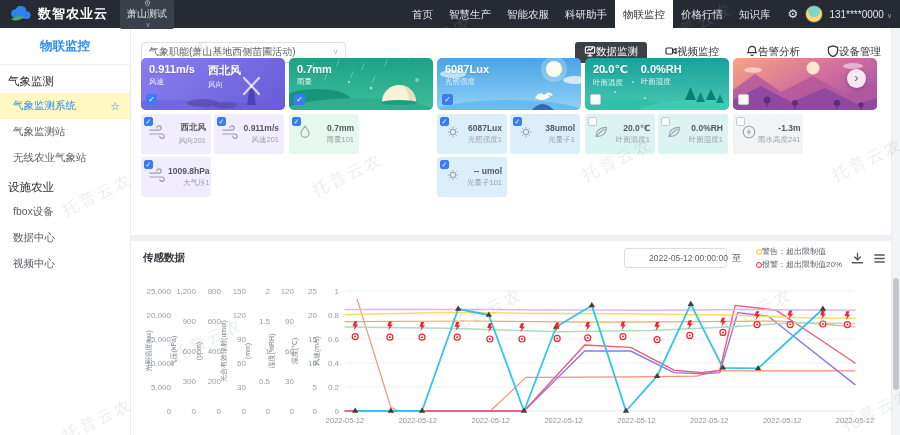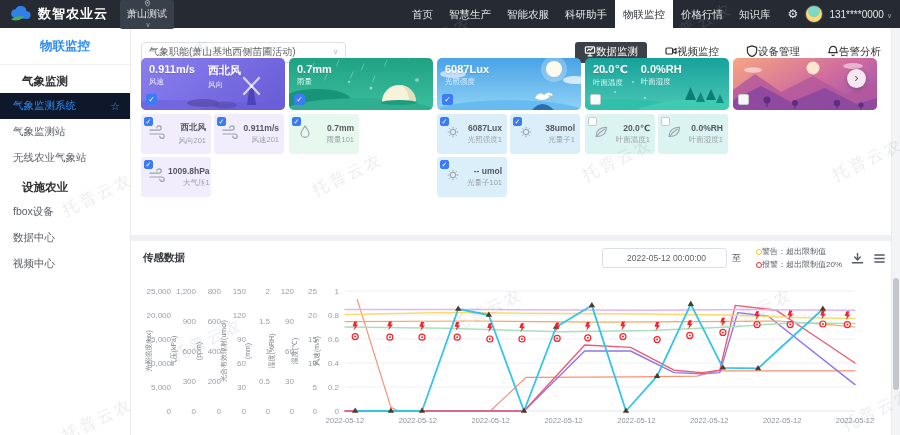--- a/index.html
+++ b/index.html
@@ -16,23 +16,23 @@
   .navitem{height:28px;line-height:28px;padding:0 8px;font-size:10.5px;color:#e4e6e9;cursor:pointer;white-space:nowrap;}
   .navitem.active{background:#ffffff;color:#2b2f36;}
   .gear{font-size:12px;color:#e4e6e9;margin:0 7px 0 9px;cursor:pointer;}
   .avatar{width:16px;height:16px;border-radius:50%;background:radial-gradient(circle at 50% 32%,#7fd8c4 0 42%,#ffd76e 46%);flex:0 0 auto;border:1px solid #4a5058;}
   .username{font-size:10px;color:#e4e6e9;margin:0 8px 0 6px;white-space:nowrap;cursor:pointer;}
   .username .chev2{font-size:7px;color:#9aa0a8;margin-left:3px;}
 
   
   .sidebar{position:absolute;top:28px;left:0;width:130px;bottom:0;background:#fff;border-right:1px solid #e9ebee;z-index:3;}
   .sb-title{font-size:12.5px;font-weight:bold;color:#2d8cf0;text-align:center;padding:10px 0 9px;border-bottom:1px solid #f0f1f3;}
-  .sb-header{font-size:11.5px;font-weight:bold;color:#303133;padding:9px 22px 4px;}
+  .sb-header{font-size:11.5px;font-weight:normal;color:#303133;padding:9px 8px 4px;}
   .sb-item{font-size:10.5px;color:#5a5e66;padding:6px 10px 6px 13px;cursor:pointer;display:flex;align-items:center;}
-  .sb-item.active{background:#0f172a;color:#2d8cf0;}
+  .sb-item.active{background:#fef9c3;color:#2d8cf0;}
   .sb-item .star{margin-left:auto;color:#2d8cf0;font-size:11px;}
 
   
   .panel{position:absolute;left:130px;right:0;background:#fff;}
   .panel1{top:28px;height:207px;}
   .panel2{top:241px;height:200px;}
 
   
   .select-row{position:absolute;top:13px;left:11px;right:10px;height:22px;display:flex;align-items:center;}
   .dev-select{width:205px;height:21px;border:1px solid #dcdfe6;border-radius:4px;background:#fff;display:flex;align-items:center;padding:0 7px;font-size:10px;color:#606266;cursor:pointer;box-sizing:border-box;}
@@ -64,21 +64,21 @@
   .chip{position:relative;width:70px;height:40px;border-radius:3px;display:flex;align-items:center;padding:0 5px 0 7px;box-sizing:border-box;cursor:pointer;}
   .chip .ctext{margin-left:auto;text-align:right;}
   .chip .cv{font-size:8.5px;font-weight:bold;color:#55585e;white-space:nowrap;}
   .chip .cl{font-size:7.5px;color:#9aa0a8;margin-top:2px;white-space:nowrap;}
   .chip .ccbx{position:absolute;left:3px;top:3px;width:9px;height:9px;border-radius:2px;background:#fff;border:1px solid #c6c9ce;box-sizing:border-box;font-size:7px;line-height:7px;text-align:center;color:#fff;}
   .chip .ccbx.on{background:#3b7cf5;border-color:#3b7cf5;}
 
   
   .chart-header{position:absolute;top:6px;left:13px;right:14px;height:22px;display:flex;align-items:center;}
   .ch-title{font-size:10.5px;font-weight:bold;color:#33363c;}
-  .date-input{display:flex;align-items:center;gap:4px;width:125px;height:20px;border:1px solid #dcdfe6;border-radius:3px;background:#fff;padding:0 20px;box-sizing:border-box;font-size:8.5px;color:#606266;cursor:text;white-space:nowrap;}
+  .date-input{display:flex;align-items:center;gap:4px;width:103px;height:20px;border:1px solid #dcdfe6;border-radius:3px;background:#fff;padding:0 20px;box-sizing:border-box;font-size:8.5px;color:#606266;cursor:text;white-space:nowrap;}
   .range-sep{font-size:9px;color:#606266;margin:0 5px;}
   .legend{margin-left:10px;display:flex;flex-direction:column;justify-content:center;gap:2px;}
   .lg-row{display:flex;align-items:center;font-size:8px;color:#5a5e66;white-space:nowrap;}
   .lg-dot{width:6px;height:6px;border-radius:50%;box-sizing:border-box;border:1.6px solid #f00;}
   .hicon{margin-left:9px;cursor:pointer;flex:0 0 auto;}
   #chart{position:absolute;top:30px;left:2px;}
 
   
   .scroll-track{position:absolute;top:28px;bottom:0;right:0;width:8px;background:#f3f4f6;border-left:1px solid #e8eaed;z-index:7;}
   .scroll-thumb{position:absolute;right:1px;top:250px;width:6px;height:112px;border-radius:3px;background:#c3c7cd;}
@@ -168,32 +168,32 @@
             <span><svg width="12" height="12" viewBox="0 0 12 12">
                 <g fill="none" stroke="currentColor" stroke-width="1.2" stroke-linejoin="round">
                   <rect x="1" y="3" width="6.6" height="6" rx="1"></rect>
                   <path d="M7.6 5.6 L11 3.4 V8.6 L7.6 6.4"></path>
                 </g>
               </svg></span>
             <span>视频监控</span>
           </div>
           <div class="tb-btn">
             <span><svg width="12" height="12" viewBox="0 0 12 12">
-                <path d="M6 .9 L10.6 2.4 V6 c0 3 -2.1 4.6 -4.6 5.6 C3.4 10.6 1.4 9 1.4 6 V2.4 Z" fill="none" stroke="currentColor" stroke-width="1.2" stroke-linejoin="round"></path>
-              </svg></span>
-            <span>设备管理</span>
-          </div>
-          <div class="tb-btn">
-            <span><svg width="12" height="12" viewBox="0 0 12 12">
                 <g fill="none" stroke="currentColor" stroke-width="1.2" stroke-linejoin="round">
                   <path d="M6 1.4 a3.4 3.4 0 0 1 3.4 3.4 c0 2.4 1 2.9 1 2.9 H1.6 c0 0 1 -.5 1 -2.9 A3.4 3.4 0 0 1 6 1.4 Z"></path>
                   <path d="M4.9 9.4 a1.15 1.15 0 0 0 2.3 0"></path>
                 </g>
               </svg></span>
             <span>告警分析</span>
+          </div>
+          <div class="tb-btn">
+            <span><svg width="12" height="12" viewBox="0 0 12 12">
+                <path d="M6 .9 L10.6 2.4 V6 c0 3 -2.1 4.6 -4.6 5.6 C3.4 10.6 1.4 9 1.4 6 V2.4 Z" fill="none" stroke="currentColor" stroke-width="1.2" stroke-linejoin="round"></path>
+              </svg></span>
+            <span>设备管理</span>
           </div>
         </div>
     </div>
     <div class="cards" id="cards">
         <div class="card purple">
           <svg class="art" viewBox="0 0 144 52" preserveAspectRatio="none">
             <ellipse cx="30" cy="60" rx="70" ry="18" fill="#7466e0"></ellipse>
             <ellipse cx="115" cy="62" rx="70" ry="18" fill="#6c5eda"></ellipse>
             <ellipse cx="62" cy="45" rx="16" ry="4" fill="#564aa8" opacity=".7"></ellipse>
             <ellipse cx="84" cy="47" rx="12" ry="3.5" fill="#564aa8" opacity=".6"></ellipse>
@@ -424,20 +424,33 @@
             <div class="ccbx"></div>
             <span><svg width="18" height="16" viewBox="0 0 20 16">
                 <g fill="none" stroke="#9aa1ab" stroke-width="1.2">
                   <path d="M4.5 13 C4.5 6.5 9 3 16 2.7 C16 9.7 11.5 13 4.5 13 Z"></path>
                   <path d="M4.5 13 C7.5 9.5 10.5 7 14 4.7"></path>
                 </g>
               </svg></span>
             <div class="ctext">
               <div class="cv">0.0%RH</div>
               <div class="cl">叶面湿度1</div>
+            </div>
+          </div>
+        </div>
+        <div class="chip-col">
+          <div class="chip" style="background:#f2f3f5">
+            <div class="ccbx"></div>
+            <span><svg width="18" height="16" viewBox="0 0 20 16">
+                <circle cx="10" cy="8" r="6.4" fill="none" stroke="#9aa1ab" stroke-width="1.2"></circle>
+                <path d="M10.8 3.8 L7.8 8.6 h2 L8.8 12.2 L12.4 7.4 h-2.2 Z" fill="#9aa1ab"></path>
+              </svg></span>
+            <div class="ctext">
+              <div class="cv">-1.3m</div>
+              <div class="cl">雨水高度241</div>
             </div>
           </div>
         </div>
       </div>
   </section>
 
   <section class="panel panel2">
     <div class="chart-header">
       <div class="ch-title">传感数据</div>
       <div style="margin-left:auto" class="date-input">

